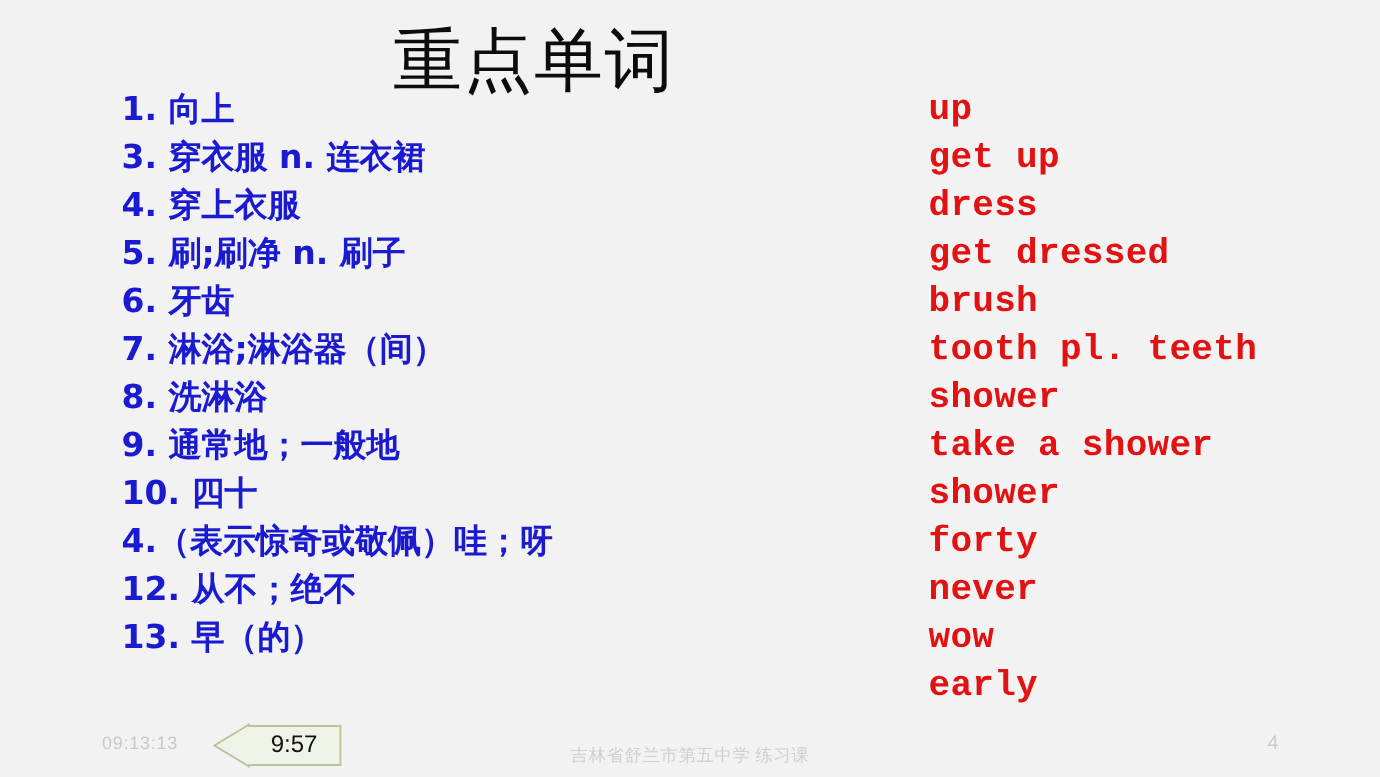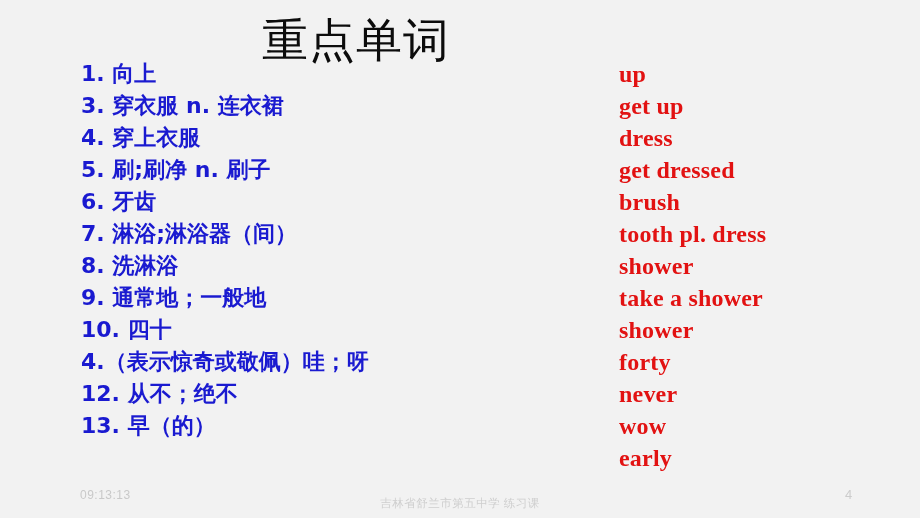--- a/index.html
+++ b/index.html
@@ -60,35 +60,35 @@
   }
   .col-cn .row {
     color: #1a1ad0;
     font-size: 22px;
     font-family: "DejaVu Sans", "Liberation Sans", sans-serif;
     letter-spacing: 0px;
   }
   .col-en .row {
     color: #e21212;
     font-size: 24px;
-    font-family: Liberation Serif, serif;
+    font-family: Liberation Mono, monospace;
     letter-spacing: 0.2px;
   }
 
   
   .footer {
     position: absolute;
     left: 0;
     bottom: 0;
     width: 920px;
     height: 36px;
   }
   .footer-time {
     position: absolute;
-    left: 80px;
+    left: 68px;
     top: 6px;
     font-size: 12px;
     color: #c9c9c9;
     font-family: "Liberation Sans", sans-serif;
     letter-spacing: 0.5px;
   }
   .footer-center {
     position: absolute;
     left: 0;
     right: 0;
@@ -156,30 +156,36 @@
     <div class="row">12. 从不；绝不</div>
     <div class="row">13. 早（的）</div>
   </div>
 
   <div class="col col-en">
     <div class="row">up</div>
     <div class="row">get up</div>
     <div class="row">dress</div>
     <div class="row">get dressed</div>
     <div class="row">brush</div>
-    <div class="row">tooth    pl. dress</div>
+    <div class="row">tooth    pl. teeth</div>
     <div class="row">shower</div>
     <div class="row">take a shower</div>
     <div class="row">shower</div>
     <div class="row">forty</div>
     <div class="row">never</div>
     <div class="row">wow</div>
     <div class="row">early</div>
   </div>
 
   <div class="footer">
     <div class="footer-time">09:13:13</div>
     <div class="footer-center">吉林省舒兰市第五中学  练习课</div>
     <div class="footer-page">4</div>
   </div>
 
+  <div class="arrow-callout">
+    <svg width="86" height="30" viewBox="0 0 86 30">
+      <polygon points="24,2 85,2 85,28 24,28 24,29 1,15 24,1" fill="#eff2e6" stroke="#b9c49a" stroke-width="1.2" stroke-linejoin="miter"></polygon>
+    </svg>
+    <div class="arrow-label">9:57</div>
+  </div>
 
 </div>
 
 </body></html>

